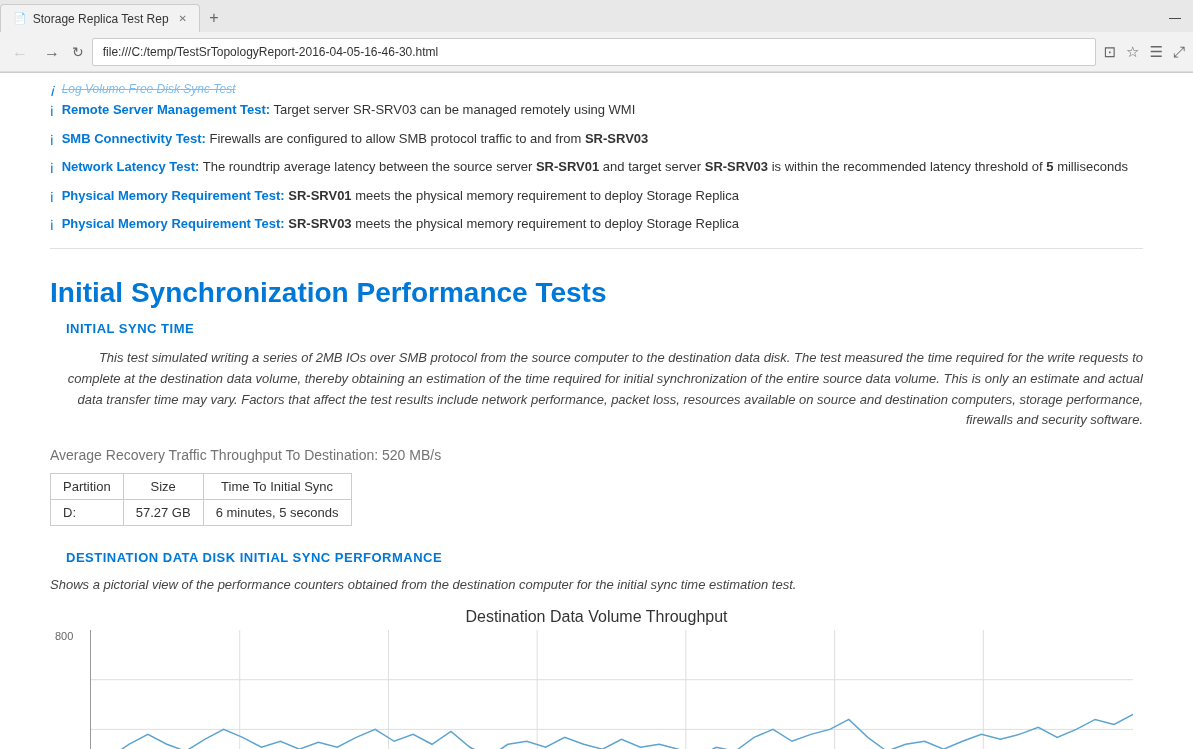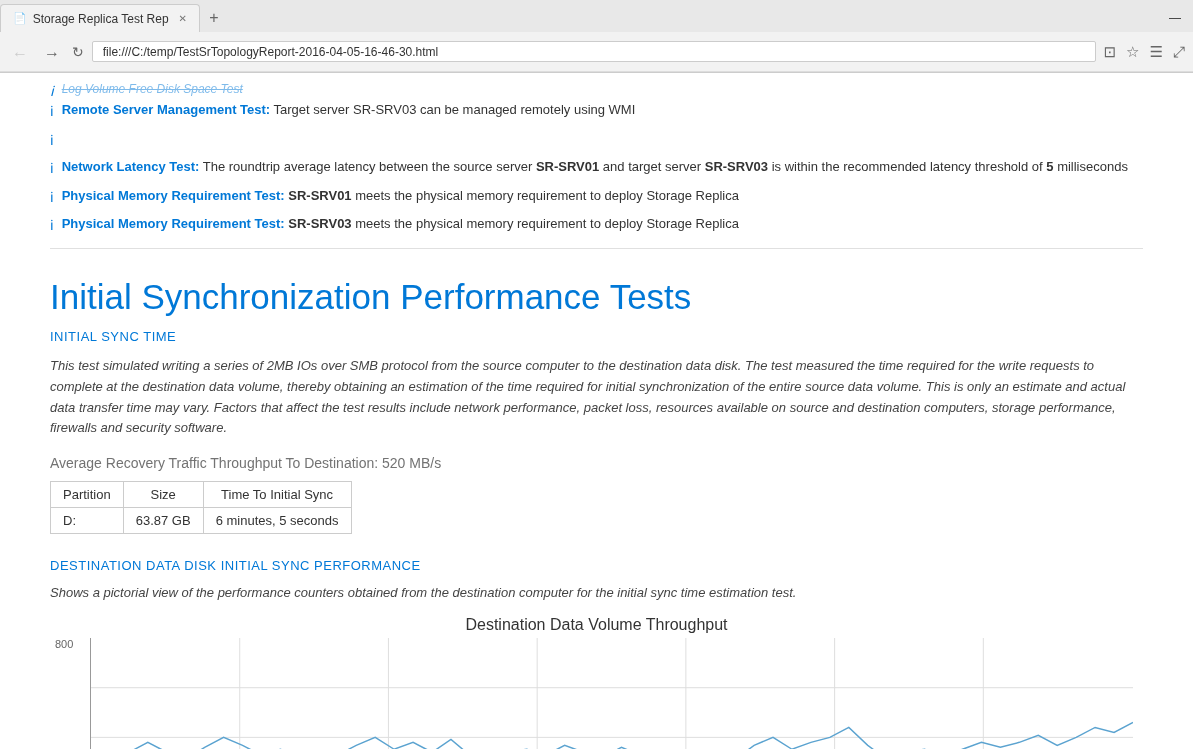--- a/index.html
+++ b/index.html
@@ -50,21 +50,21 @@
     .nav-btn:disabled { color: #ccc; }
     .reload-btn { background: none; border: none; cursor: pointer; color: #666; font-size: 14px; }
     .url-bar {
       flex: 1;
       background: #fff;
       border: 1px solid #ccc;
       border-radius: 2px;
       padding: 4px 10px;
       font-size: 12px;
       color: #333;
-      height: 21px;
+      height: 28px;
     }
     .toolbar-icons { display: flex; align-items: center; gap: 10px; color: #666; }
     .toolbar-icon { cursor: pointer; font-size: 15px; }
 
     
     .page-content {
       background: #fff;
       padding: 0 50px;
       max-width: 1193px;
     }
@@ -86,38 +86,39 @@
       color: #0078d7;
       font-size: 14px;
       margin-top: 1px;
       flex-shrink: 0;
     }
     .info-text { color: #333; }
     .info-label { font-weight: bold; color: #0078d7; }
 
     
     .section-heading {
-      font-size: 35px;
+      font-size: 28px;
       color: #0078d7;
-      font-weight: 400;
+      font-weight: 700;
       margin: 28px 0 12px 0;
     }
     .subsection-heading {
       font-size: 13px;
-      font-weight: normal;
+      font-weight: bold;
       color: #0078d7;
-      margin: 8px 0 12px 0;
+      margin: 8px 0 12px 16px;
       letter-spacing: 0.5px;
     }
     .description-text {
       font-size: 13px;
       font-style: italic;
       color: #444;
       line-height: 1.6;
       margin-bottom: 16px;
+      text-align: right;
     }
     .throughput-label {
       font-size: 14px;
       color: #737373;
       margin-bottom: 10px;
     }
 
     
     .sync-table {
       border-collapse: collapse;
@@ -204,33 +205,37 @@
     </div>
   </div>
 </div>
 
 <div class="page-content">
 
   <div class="info-items">
 
     <div class="info-item" style="color:#aaa; overflow:hidden; max-height:20px; font-size:12px; font-style:italic;">
       <span class="info-icon">ℹ</span>
-      <span style="color:#0078d7; text-decoration:line-through; opacity:0.5;">Log Volume Free Disk Space Test</span>
+      <span style="color:#0078d7; text-decoration:line-through; opacity:0.5;">Log Volume Free Disk Sync Test</span>
     </div>
 
     <div class="info-item">
       <span class="info-icon">ℹ</span>
       <span class="info-text">
         <span class="info-label">Remote Server Management Test:</span>
         Target server SR-SRV03 can be managed remotely using WMI
       </span>
     </div>
 
     <div class="info-item">
       <span class="info-icon">ℹ</span>
+      <span class="info-text">
+        <span class="info-label">SMB Connectivity Test:</span>
+        Firewalls are configured to allow SMB protocol traffic to and from <strong>SR-SRV03</strong>
+      </span>
     </div>
 
     <div class="info-item">
       <span class="info-icon">ℹ</span>
       <span class="info-text">
         <span class="info-label">Network Latency Test:</span>
         The roundtrip average latency between the source server <strong>SR-SRV01</strong> and target server <strong>SR-SRV03</strong> is within the recommended latency threshold of <strong>5</strong> milliseconds
       </span>
     </div>
 
@@ -263,21 +268,21 @@
     <thead>
       <tr>
         <th>Partition</th>
         <th>Size</th>
         <th>Time To Initial Sync</th>
       </tr>
     </thead>
     <tbody>
       <tr>
         <td>D:</td>
-        <td>63.87 GB</td>
+        <td>57.27 GB</td>
         <td>6 minutes, 5 seconds</td>
       </tr>
     </tbody>
   </table>
 
   <div class="dest-section">
     <div class="subsection-heading">DESTINATION DATA DISK INITIAL SYNC PERFORMANCE</div>
     <p class="dest-description">Shows a pictorial view of the performance counters obtained from the destination computer for the initial sync time estimation test.</p>
 
     <div class="chart-container">

